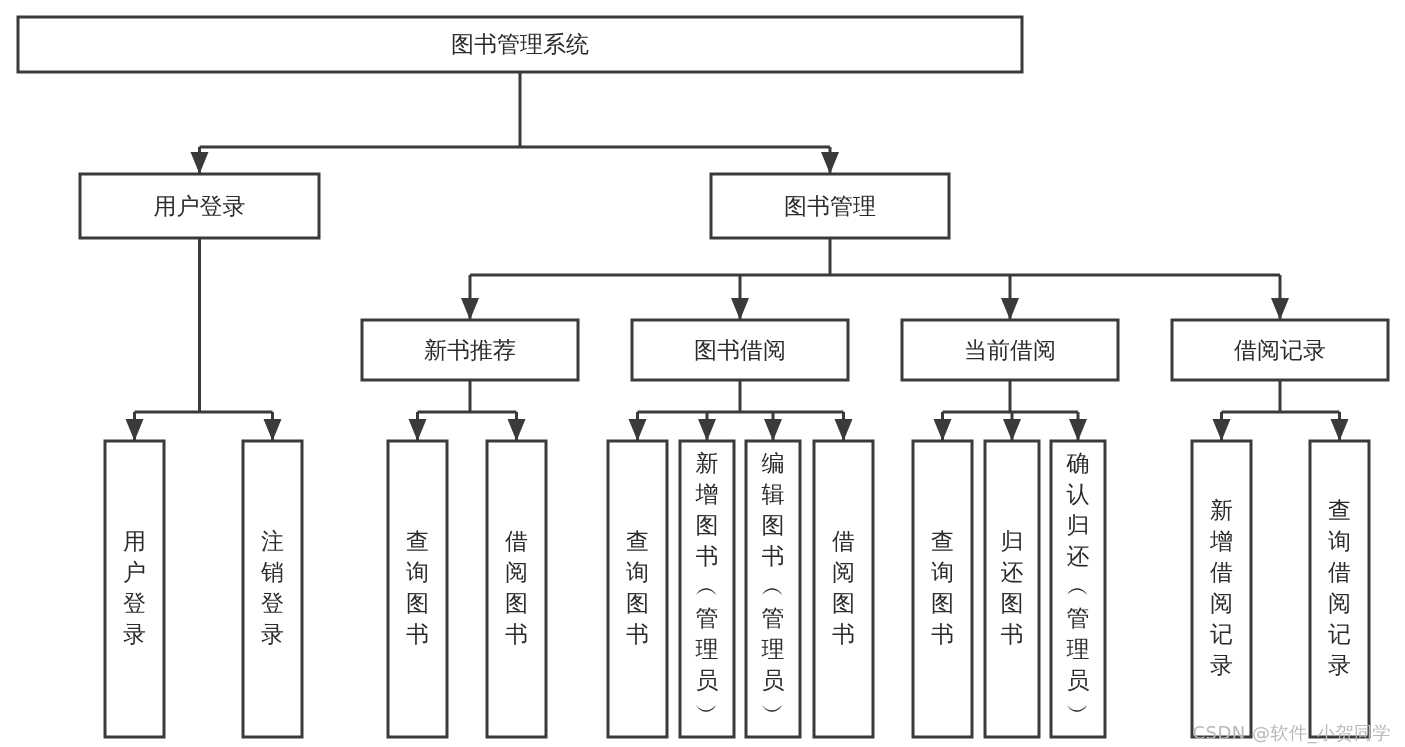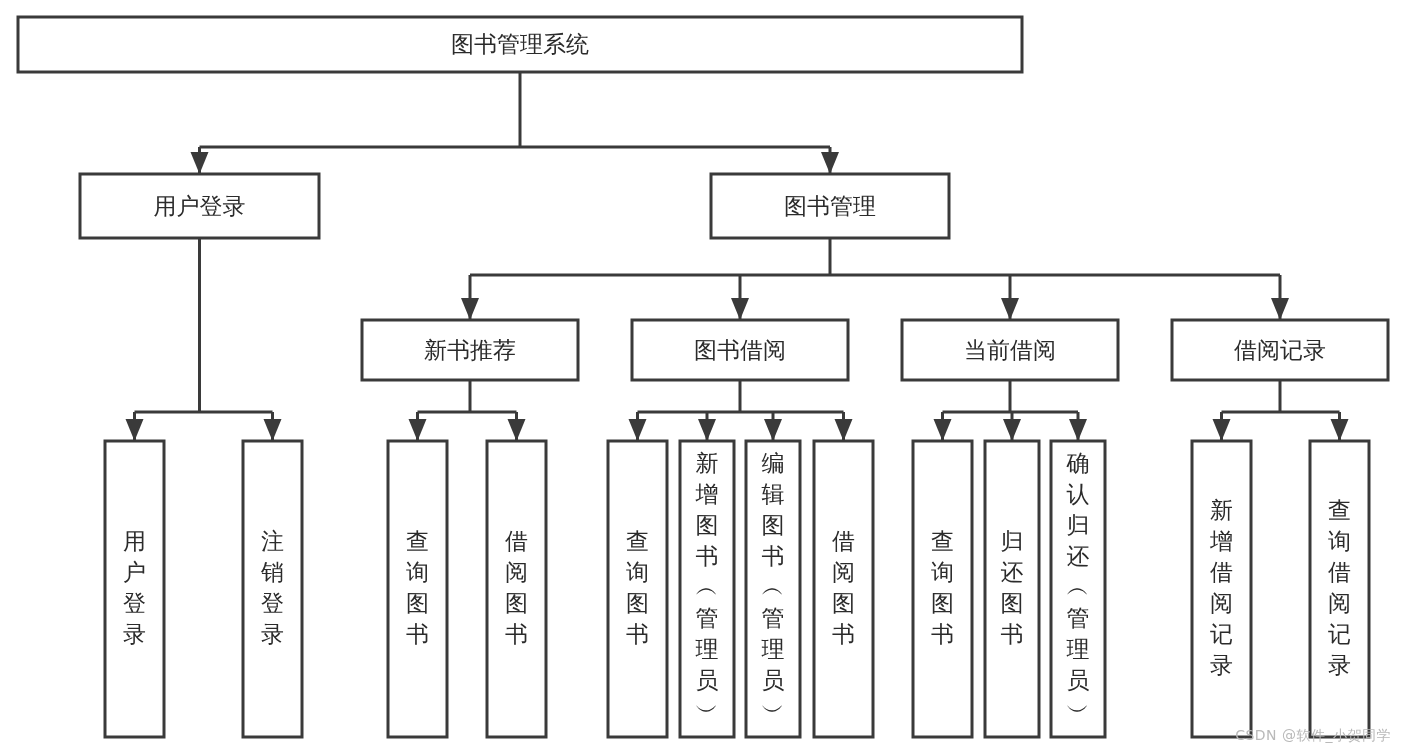--- a/index.html
+++ b/index.html
@@ -45,21 +45,21 @@
     font-family: "DejaVu Sans", "Liberation Sans", sans-serif;
     font-size: 23px;
     fill: #2b2b2b;
     text-anchor: middle;
   }
   .watermark {
     position: absolute;
     right: 14px;
     bottom: 6px;
     font-family: "DejaVu Sans", "Liberation Sans", sans-serif;
-    font-size: 14px;
+    font-size: 18px;
     color: #b9b9b9;
     white-space: nowrap;
     letter-spacing: 0.5px;
     user-select: none;
   }
 </style>
 </head>
 <body>
 
 <div id="diagram-root">

